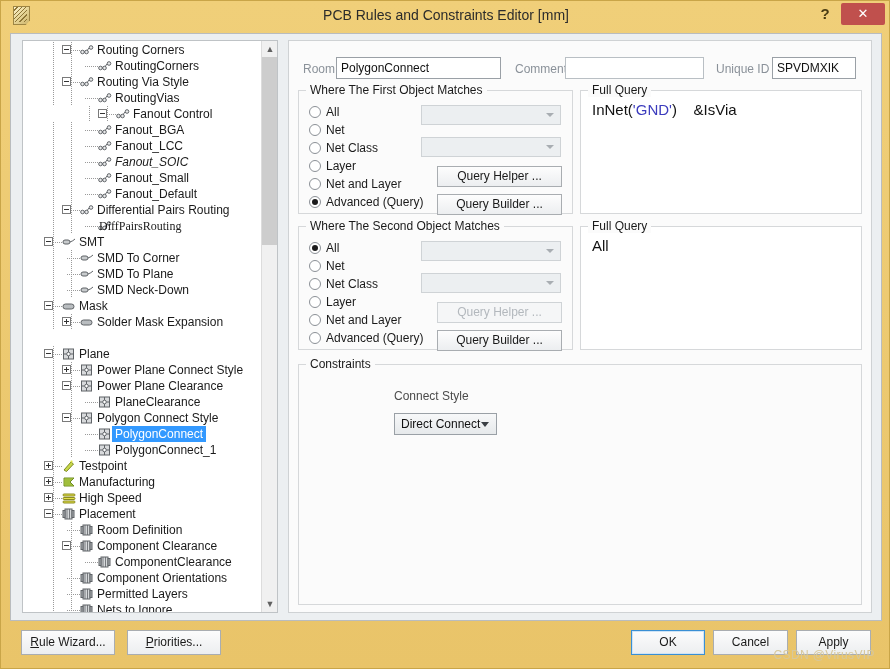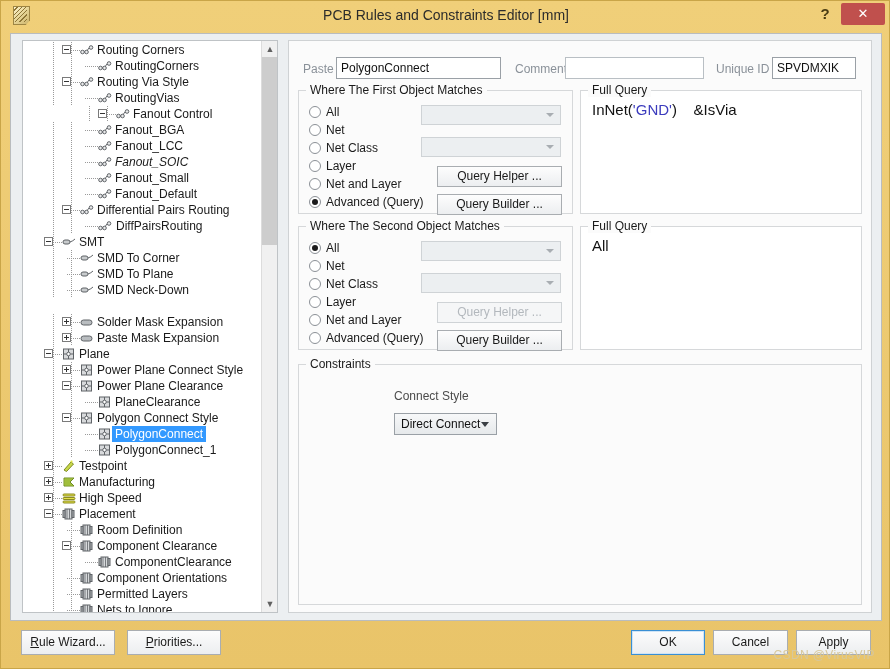--- a/index.html
+++ b/index.html
@@ -354,21 +354,21 @@
           <div class="row" style="top: 177px; position: absolute; left: 0px; width: 239px;">
             <div class="dotted-v" style="left: 30px;"></div>
             <div class="dotted-v" style="left: 48px;"></div>
             <div class="dotted-h" style="left: 62px; top: 8px; width: 14px;"></div>
             <span class="ic" style="left: 75px;"><svg width="14" height="12" viewBox="0 0 14 12">
                 <path d="M2 8 L6 8 L9 4 L12 4" stroke="#5f6367" fill="none" stroke-width="1"></path>
                 <circle cx="2.5" cy="8" r="1.8" fill="#e9eaeb" stroke="#5f6367"></circle>
                 <circle cx="6.5" cy="8" r="1.8" fill="#e9eaeb" stroke="#5f6367"></circle>
                 <circle cx="11" cy="3.5" r="1.8" fill="#e9eaeb" stroke="#5f6367"></circle>
               </svg></span>
-            <span class="lbl" style="left: 93px;">DiffPairsRouting</span>
+            <span class="lbl" style="left: 76px; font-family: Liberation Serif, serif;">DiffPairsRouting</span>
           </div>
           <div class="row" style="top: 209px; position: absolute; left: 0px; width: 239px;">
             <div class="dotted-v" style="left: 30px;"></div>
             <div class="dotted-v" style="left: 48px;"></div>
             <div class="dotted-h" style="left: 44px; top: 8px; width: 14px;"></div>
             <span class="ic" style="left: 57px;"><svg width="14" height="12" viewBox="0 0 14 12">
                 <rect x="1" y="4" width="7" height="4" rx="2" fill="#c8cbcd" stroke="#5f6367"></rect>
                 <path d="M8 6 q3 -1 5 -3" stroke="#5f6367" fill="none"></path>
               </svg></span>
             <span class="lbl" style="left: 74px;">SMD To Corner</span>
@@ -396,39 +396,38 @@
           <div class="row" style="top: 241px; position: absolute; left: 0px; width: 239px;">
             <div class="dotted-v" style="left: 30px;"></div>
             <div class="dotted-v" style="left: 48px;"></div>
             <div class="dotted-h" style="left: 44px; top: 8px; width: 14px;"></div>
             <span class="ic" style="left: 57px;"><svg width="14" height="12" viewBox="0 0 14 12">
                 <rect x="1" y="4" width="7" height="4" rx="2" fill="#c8cbcd" stroke="#5f6367"></rect>
                 <path d="M8 6 q3 -1 5 -3" stroke="#5f6367" fill="none"></path>
               </svg></span>
             <span class="lbl" style="left: 74px;">SMD Neck-Down</span>
           </div>
+          <div class="row" style="top: 257px; position: absolute; left: 0px; width: 239px;">
+            <div class="dotted-v" style="left: 30px;"></div>
+            <div class="dotted-h" style="left: 26px; top: 8px; width: 14px;"></div>
+            <div class="expander" style="left: 21px;"></div>
+            <span class="ic" style="left: 39px;"><svg width="14" height="12" viewBox="0 0 14 12">
+                <rect x="1" y="4" width="11" height="5" rx="2.5" fill="#b9bdc0" stroke="#5f6367"></rect>
+              </svg></span>
+            <span class="lbl" style="left: 56px;">Mask</span>
+          </div>
           <div class="row" style="top: 273px; position: absolute; left: 0px; width: 239px;">
             <div class="dotted-v" style="left: 30px;"></div>
             <div class="dotted-v" style="left: 48px;"></div>
             <div class="dotted-h" style="left: 44px; top: 8px; width: 14px;"></div>
             <div class="expander plus" style="left: 39px;"></div>
             <span class="ic" style="left: 57px;"><svg width="14" height="12" viewBox="0 0 14 12">
                 <rect x="1" y="4" width="11" height="5" rx="2.5" fill="#b9bdc0" stroke="#5f6367"></rect>
               </svg></span>
             <span class="lbl" style="left: 74px;">Solder Mask Expansion</span>
-          </div>
-          <div class="row" style="top: 289px; position: absolute; left: 0px; width: 239px;">
-            <div class="dotted-v" style="left: 30px;"></div>
-            <div class="dotted-v" style="left: 48px;"></div>
-            <div class="dotted-h" style="left: 44px; top: 8px; width: 14px;"></div>
-            <div class="expander plus" style="left: 39px;"></div>
-            <span class="ic" style="left: 57px;"><svg width="14" height="12" viewBox="0 0 14 12">
-                <rect x="1" y="4" width="11" height="5" rx="2.5" fill="#b9bdc0" stroke="#5f6367"></rect>
-              </svg></span>
-            <span class="lbl" style="left: 74px;">Paste Mask Expansion</span>
           </div>
           <div class="row" style="top: 305px; position: absolute; left: 0px; width: 239px;">
             <div class="dotted-v" style="left: 30px;"></div>
             <div class="dotted-h" style="left: 26px; top: 8px; width: 14px;"></div>
             <div class="expander" style="left: 21px;"></div>
             <span class="ic" style="left: 39px;"><svg width="14" height="12" viewBox="0 0 14 12">
                 <rect x="1.5" y="1" width="10" height="10" fill="#d8dadc" stroke="#5f6367"></rect>
                 <path d="M6.5 1 v3 M6.5 8 v3 M1.5 6 h3 M8.5 6 h3" stroke="#5f6367"></path>
                 <circle cx="6.5" cy="6" r="1.8" fill="#fff" stroke="#5f6367"></circle>
               </svg></span>
@@ -628,21 +627,21 @@
         <div id="sb-thumb"></div>
         <div id="sb-track-lower"></div>
         <div id="sb-down">
           <div class="arrowglyph">▼</div>
         </div>
       </div>
     </div>
 
     <div id="detail">
 
-      <div class="fieldlabel" style="left:14px;top:21px;">Paste</div>
+      <div class="fieldlabel" style="left:14px;top:21px;">Room</div>
       <div class="textbox" style="left:47px;top:16px;width:165px;height:22px;">PolygonConnect</div>
 
       <div class="fieldlabel" style="left:226px;top:21px;">Comment</div>
       <div class="textbox empty" style="left:276px;top:16px;width:139px;height:22px;"></div>
 
       <div class="fieldlabel" style="left:427px;top:21px;">Unique ID</div>
       <div class="textbox" style="left:483px;top:16px;width:84px;height:22px;">SPVDMXIK</div>
 
       <div class="groupbox" style="left:9px;top:49px;width:275px;height:124px;">
         <div class="gb-title">Where The First Object Matches</div>

